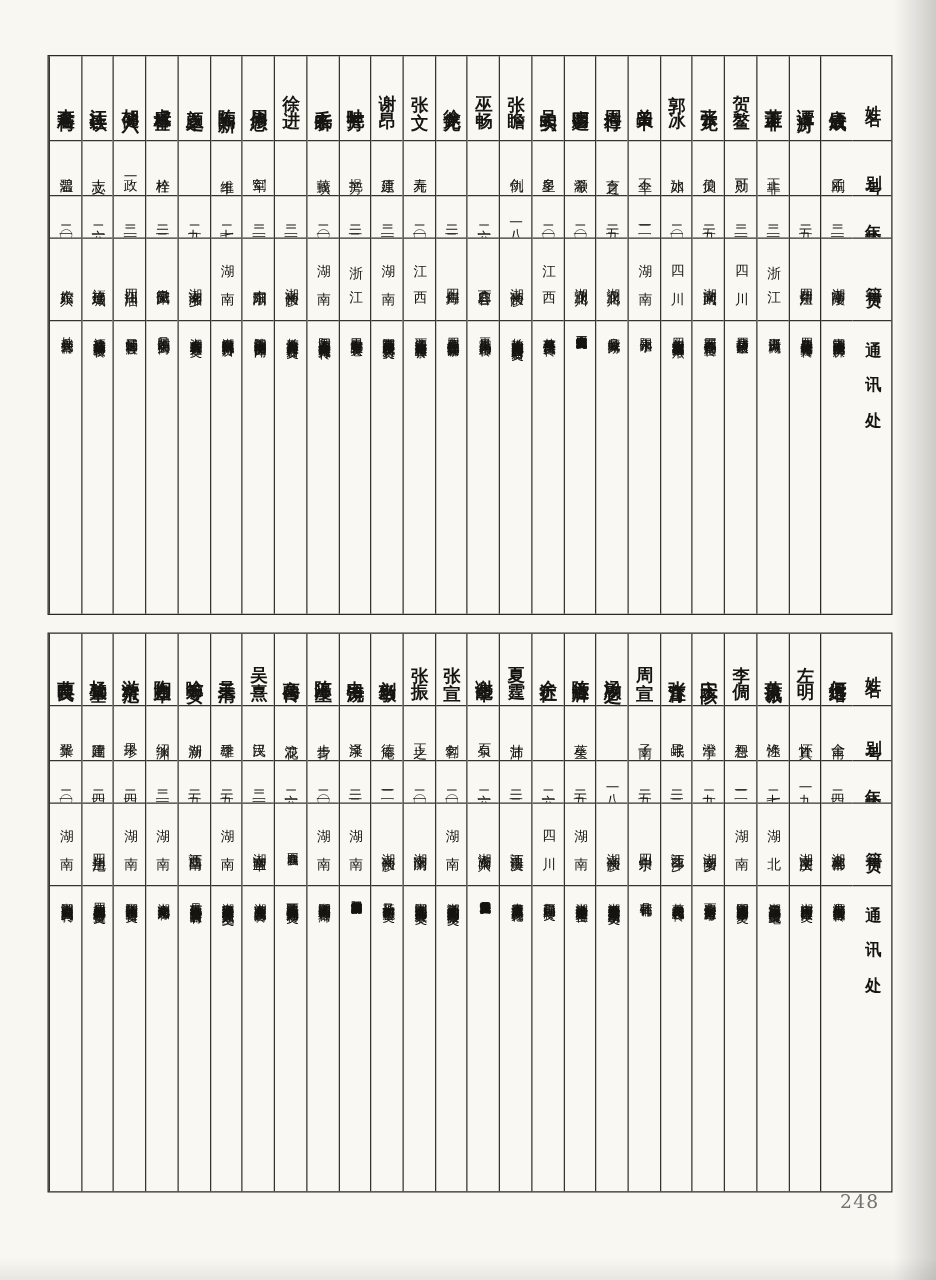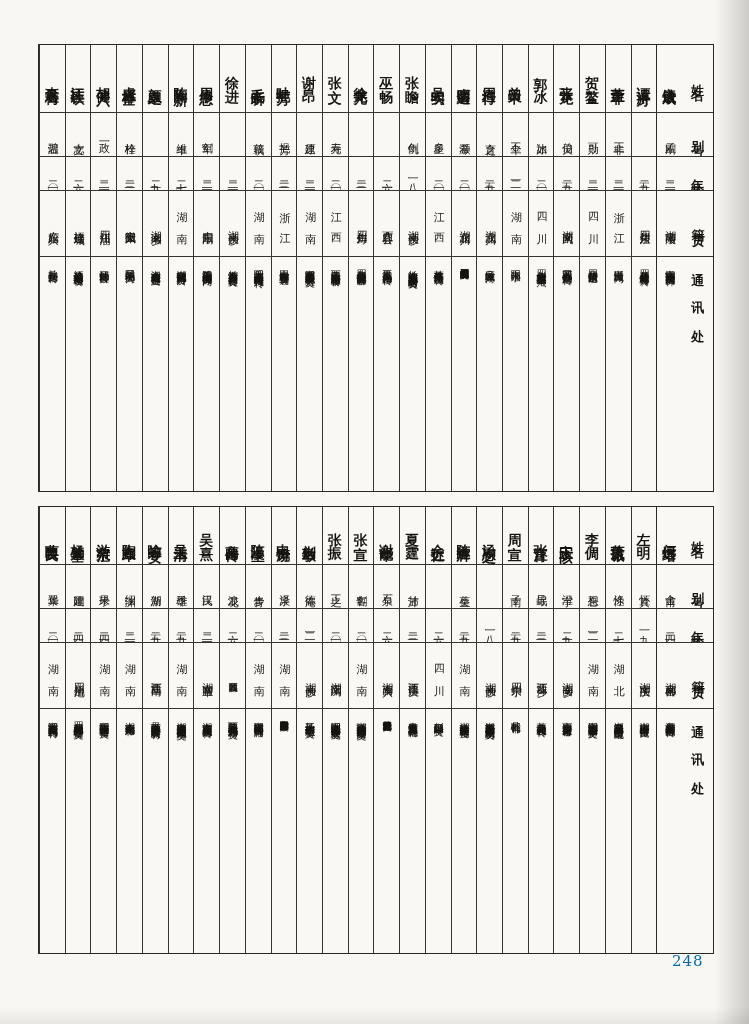--- a/index.html
+++ b/index.html
@@ -62,21 +62,21 @@
   .r-native.spread span{letter-spacing:1.9em;}
   .r-native.tiny span{font-size:9px;letter-spacing:0;}
   .r-addr span{font-size:10px;letter-spacing:0.5px;line-height:1.2;}
   .r-addr.long span{font-size:9px;letter-spacing:0;line-height:1.22;}
   
   .header-col .cell span{font-size:13px;font-weight:bold;}
   .header-col .h2 span{letter-spacing:0.35em;}
   .header-col .h-addr span{letter-spacing:2.2em;}
   .page-number{
     position:absolute;left:672px;top:952px;
-    font-size:15px;letter-spacing:1px;color:#0369a1;
+    font-size:15px;letter-spacing:1px;color:#737373;
     font-family:"DejaVu Serif","Liberation Serif",serif;
   }
 </style>
 </head>
 <body>
 
 <div class="page">
   <div class="tables">
 
     <section class="band band-top">

